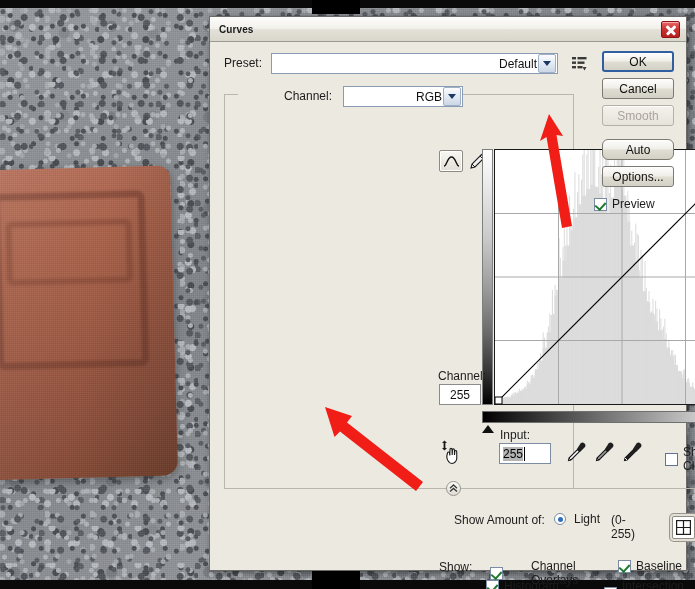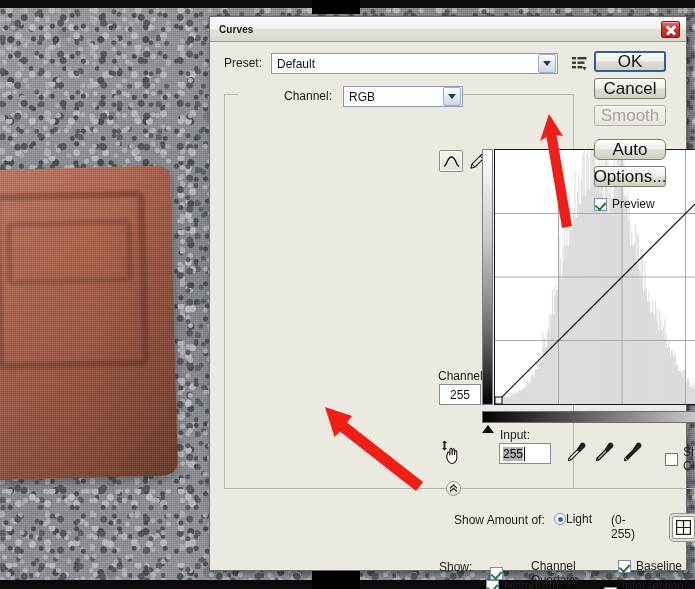--- a/index.html
+++ b/index.html
@@ -124,21 +124,21 @@
 
   
   .leftcol { position:absolute; left:0; top:0; width:373px; height:100%; }
   .rightcol { position:absolute; left:373px; top:0; width:105px; height:100%; }
   .lbl { color:#1c1c1c; font-size:12px; }
 
   
   #preset-row { position:absolute; left:14px; top:11px; width:350px; height:22px; }
   .combo {
     height:21px; background:#fff; border:1px solid #8a9bb4;
-    display:flex; align-items:center; position:relative;
+    display:flex; align-items:center; position:relative;text-align:right;
   }
   .combo .val { padding-left:5px; font-size:12px; color:#111; flex:1; }
   .combo .arrowbox {
     width:18px; height:19px; margin:1px; flex:0 0 18px;
     background:linear-gradient(180deg,#fbfcfe 0%,#e3eaf3 50%,#cbd7e6 100%);
     border:1px solid #9fb0c6; border-radius:2px;
     display:flex; align-items:center; justify-content:center;
   }
   .chev { width:0;height:0;border-left:4px solid transparent;border-right:4px solid transparent;border-top:5px solid #1b3a63; }
   #preset-label { position:absolute; left:0; top:3px; }
@@ -224,21 +224,21 @@
   #cdo-row { position:absolute; left:236px; top:439px; width:320px; display:flex; align-items:center; gap:6px; }
   #cdo-toggle {
     width:15px;height:15px;border-radius:50%;
     background:linear-gradient(180deg,#fbfbf9,#dedbd2);
     border:1px solid #9a968d;
     display:flex;align-items:center;justify-content:center;
   }
   #cdo-line { flex:1; height:1px; background:#b9b6ae; }
 
   #show-amount-label { position:absolute; left:229px; top:471px;margin-left:15px; }
-  #radio-light { position:absolute; left:344px; top:470px; display:flex;align-items:center;gap:0; }
+  #radio-light { position:absolute; left:344px; top:470px; display:flex;align-items:center;gap:8px; }
   #radio-light-range { position:absolute; left:401px; top:471px; }
   #radio-pigment { position:absolute; left:344px; top:490px; display:flex;align-items:center;gap:4px; }
 
   .radio { width:12px;height:12px;border-radius:50%;background:#fff;border:1px solid #7b8ca4; position:relative; flex:0 0 12px;}
   .radio.on::after { content:""; position:absolute; left:2.5px; top:2.5px; width:5px;height:5px;border-radius:50%;background:#2f6fb8; }
 
   #grid-simple {
     position:absolute; left:462px; top:474px; width:23px; height:23px;
     background:#fff; border:1px solid #8e8b83; border-radius:2px;
     box-shadow:0 0 0 2px #e2dfd6, 0 0 0 3px #9a968d;
@@ -257,25 +257,25 @@
     position:relative; flex:0 0 13px;
   }
   .checkbox.on::after {
     content:""; position:absolute; left:2px; top:1px; width:5px; height:8px;
     border:solid #1d7a2e; border-width:0 2.2px 2.2px 0; transform:rotate(42deg);
   }
   .checkbox.plain { border:1px solid #5e7396; }
 
   
   .btn {
-    position:absolute; left:11px; width:72px; height:21px;
+    position:absolute; left:19px; width:72px; height:21px;
     background:linear-gradient(180deg,#fdfdfd 0%,#f0eee8 48%,#e0ddd3 52%,#d3d0c6 100%);
     border:1px solid #7d7a72; border-radius:3px;
     display:flex;align-items:center;justify-content:center;
-    font-size:17px; color:#101010;
+    font-size:12px; color:#101010;
     box-shadow:inset 0 1px 0 rgba(255,255,255,0.8);
   }
   .btn.primary { border:2px solid #2f5f9e; }
   .btn.disabled { color:#a8a49c; background:linear-gradient(180deg,#f4f2ec,#e6e3da); border-color:#b4b1a9; }
   #btn-ok      { top:9px; }
   #btn-cancel  { top:36px; }
   #btn-smooth  { top:63px; }
   #btn-auto    { top:97px;border-radius:6px; }
   #btn-options { top:124px; }
   #preview-row { position:absolute; left:11px; top:155px; display:flex; align-items:center; gap:5px; }

